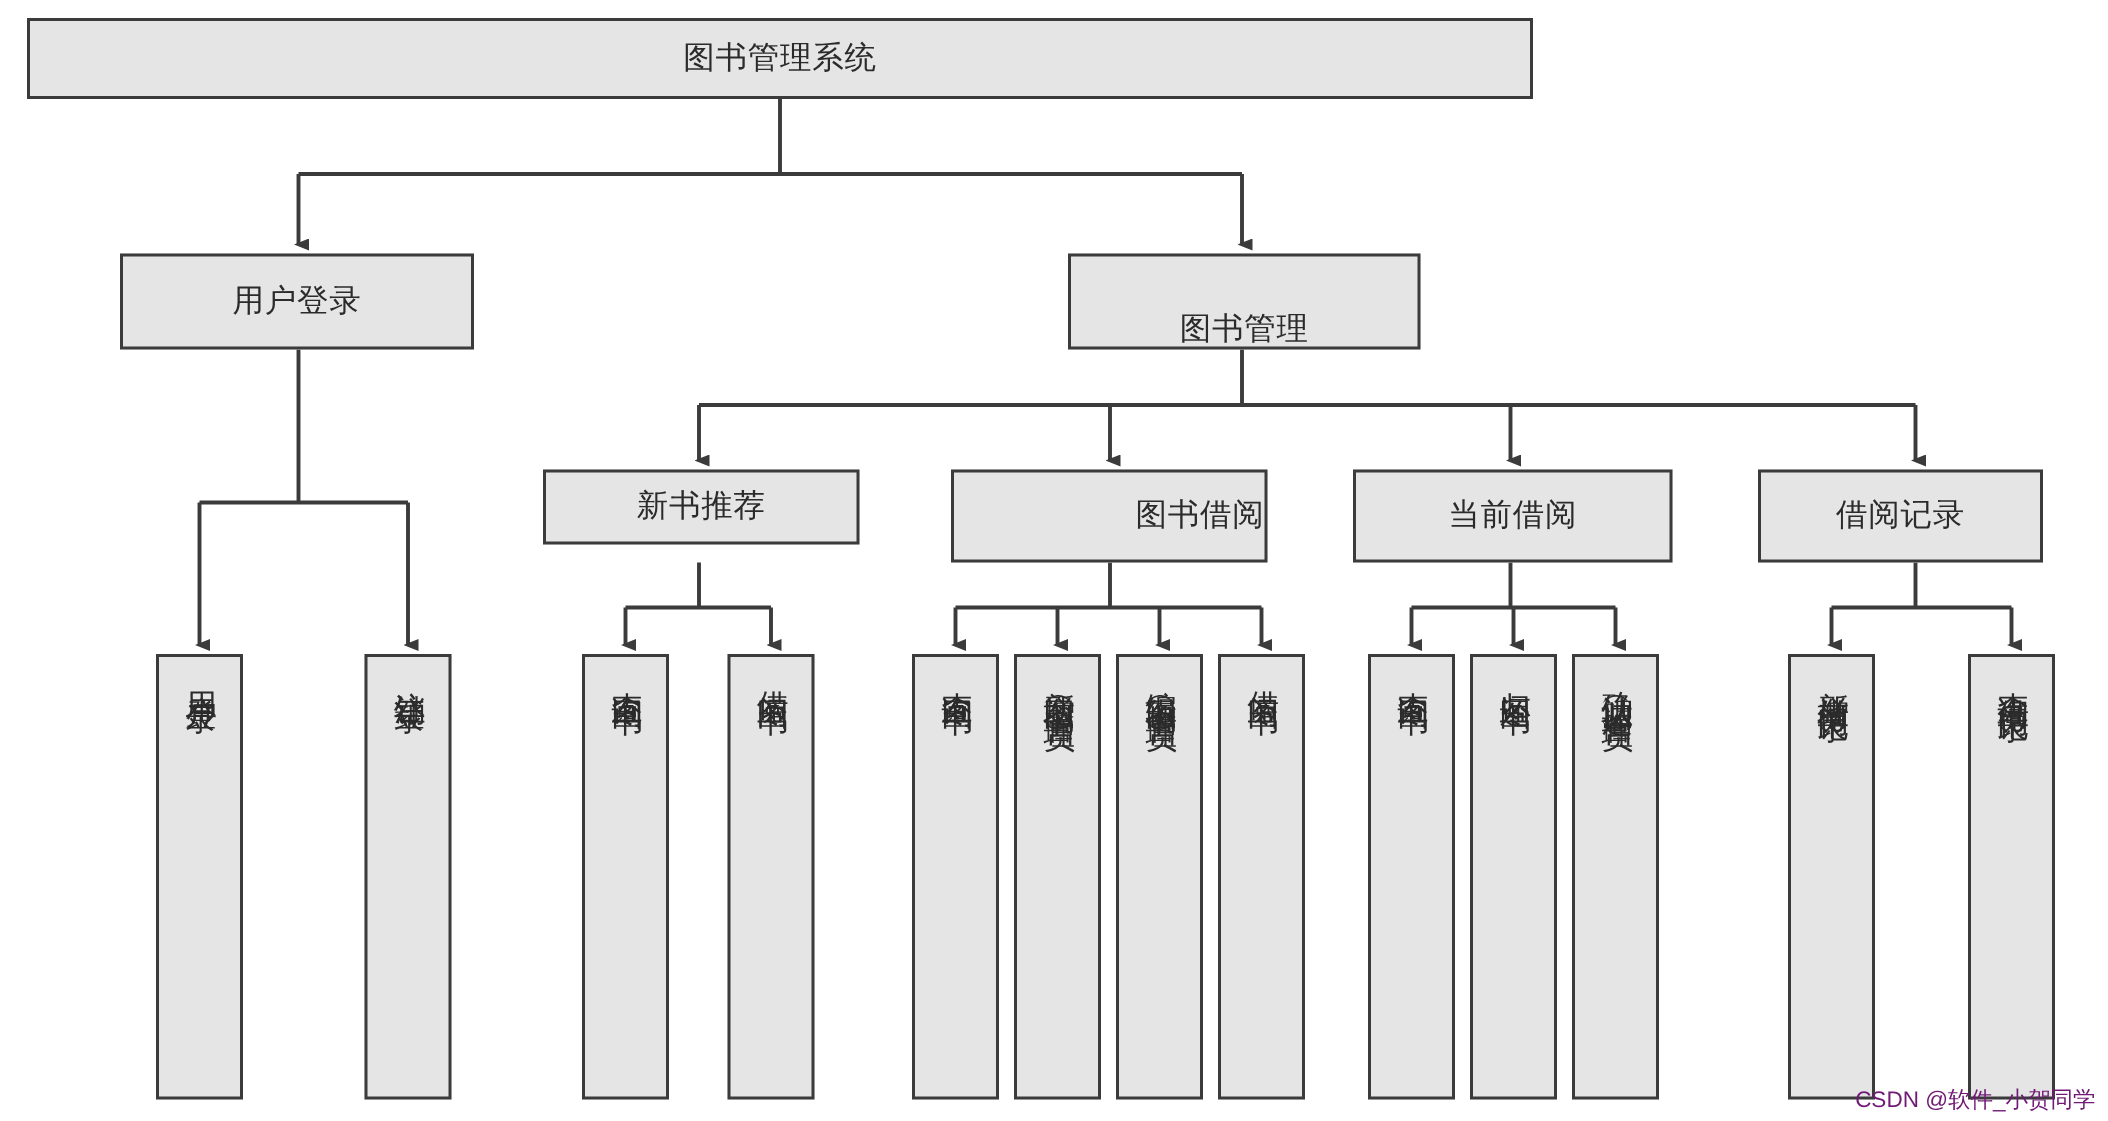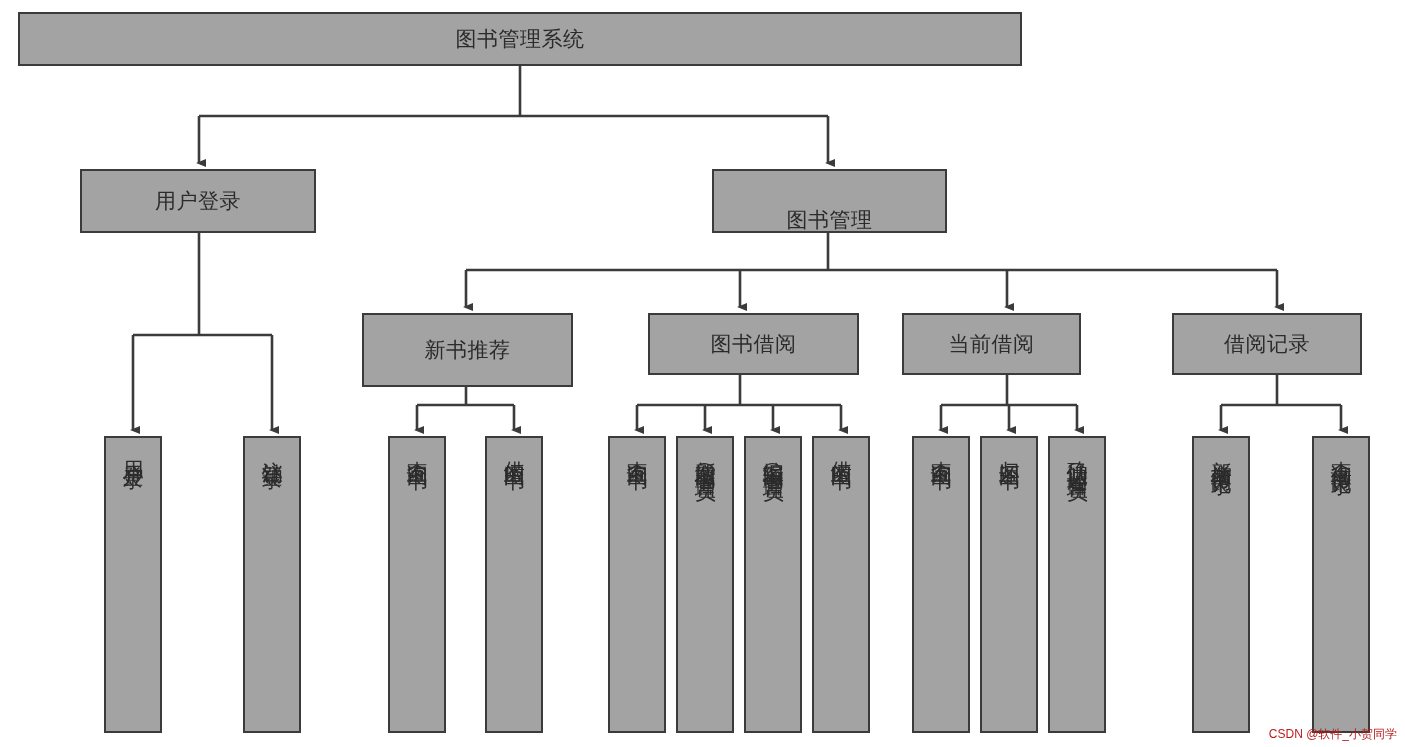--- a/index.html
+++ b/index.html
@@ -22,21 +22,21 @@
   svg.edges {
     position: absolute;
     left: 0;
     top: 0;
     width: 1405px;
     height: 747px;
   }
   .node {
     position: absolute;
     box-sizing: border-box;
-    background: #a3a3a3;
+    background: #e5e5e5;
     border: 2px solid #3b3b3b;
     display: flex;
     align-items: center;
     justify-content: center;
     overflow: hidden;
   }
   .node-label {
     color: #2b2b2b;
     letter-spacing: 0.5px;
     text-align: center;
@@ -55,22 +55,22 @@
     writing-mode: vertical-rl;
     text-orientation: upright;
     font-size: 21px;
     line-height: 1.35;
     letter-spacing: 3px;
   }
   .watermark {
     position: absolute;
     right: 8px;
     bottom: 4px;
-    font-size: 12px;
-    color: #b91c1c;
+    font-size: 15px;
+    color: #701a75;
     white-space: nowrap;
     pointer-events: none;
   }
 </style>
 </head>
 <body>
 
 <div id="diagram-root">
 
   <svg class="edges" viewBox="0 0 1405 747" xmlns="http://www.w3.org/2000/svg">
@@ -129,27 +129,27 @@
     <span class="node-label">图书管理系统</span>
   </div>
 
   <div class="node horiz" style="left:80px; top:169px; width:236px; height:64px;">
     <span class="node-label">用户登录</span>
   </div>
   <div class="node horiz" style="left:712px; top:169px; width:235px; height:64px;align-items:flex-end;">
     <span class="node-label">图书管理</span>
   </div>
 
-  <div class="node horiz" style="left:362px; top:313px; width:211px; height:74px;align-items:center;">
+  <div class="node horiz" style="left:362px; top:313px; width:211px; height:50px;align-items:center;">
     <span class="node-label">新书推荐</span>
   </div>
-  <div class="node horiz" style="left:648px; top:313px; width:211px; height:62px;">
+  <div class="node horiz" style="left:634px; top:313px; width:211px; height:62px;justify-content:flex-end;">
     <span class="node-label">图书借阅</span>
   </div>
-  <div class="node horiz" style="left:902px; top:313px; width:179px; height:62px;">
+  <div class="node horiz" style="left:902px; top:313px; width:213px; height:62px;">
     <span class="node-label">当前借阅</span>
   </div>
   <div class="node horiz" style="left:1172px; top:313px; width:190px; height:62px;">
     <span class="node-label">借阅记录</span>
   </div>
 
   <div class="node vert" style="left:104px; top:436px; width:58px; height:297px;">
     <span class="node-label">用户登录</span>
   </div>
   <div class="node vert" style="left:243px; top:436px; width:58px; height:297px;">

